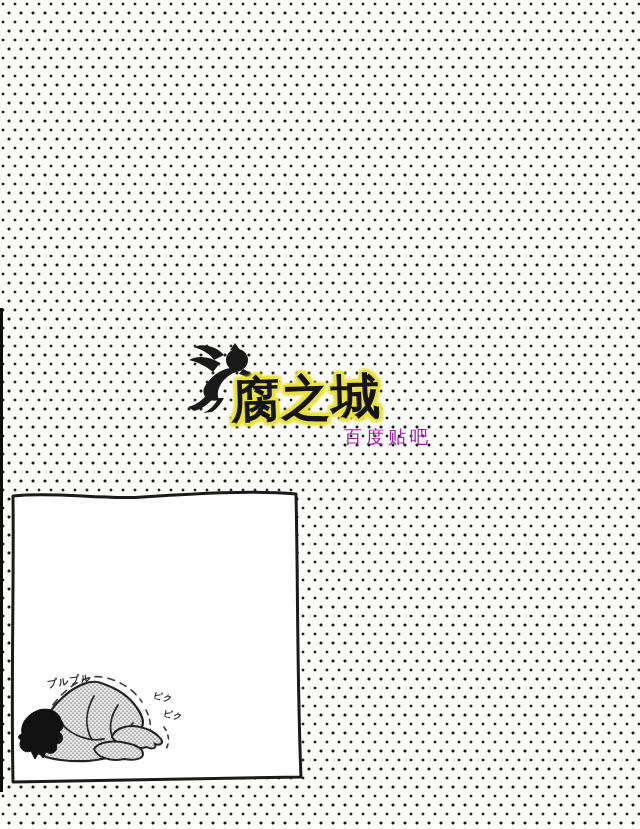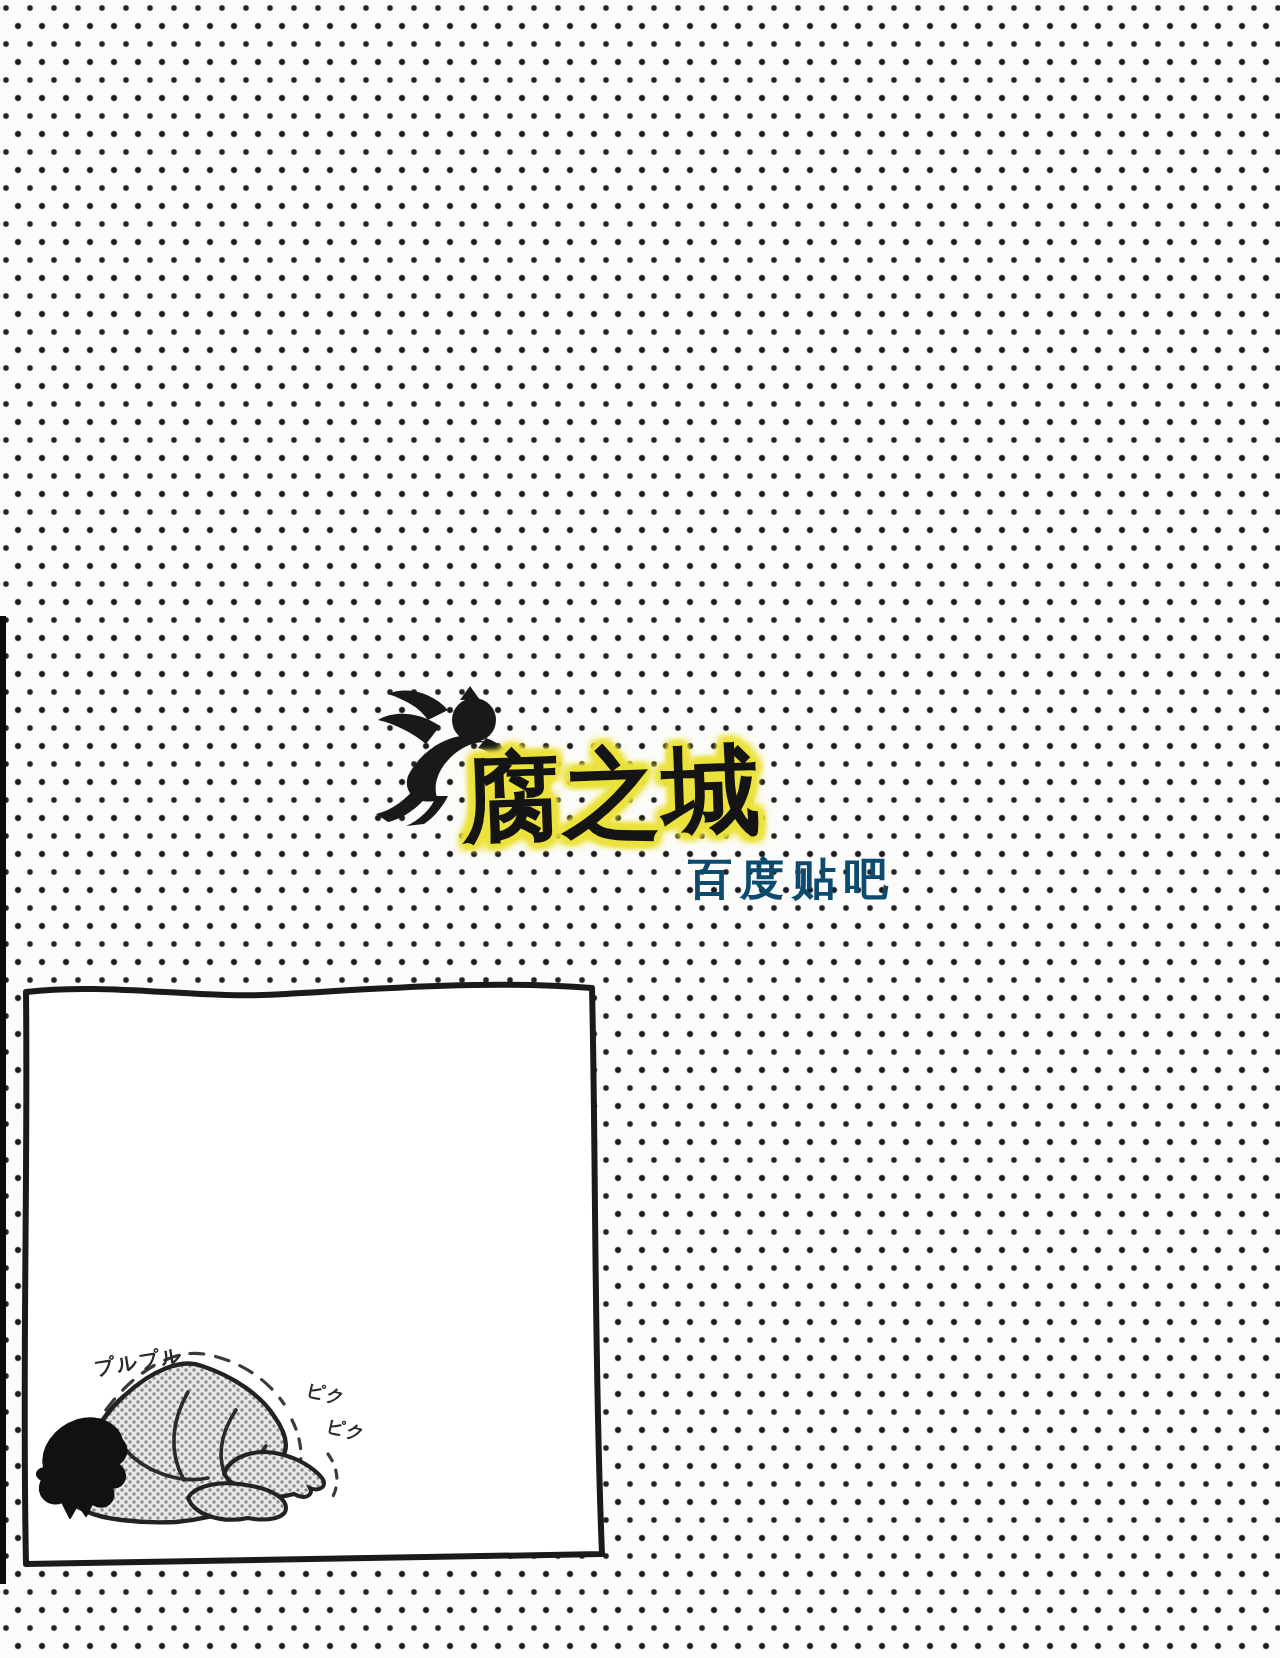--- a/index.html
+++ b/index.html
@@ -31,21 +31,21 @@
     text-shadow:
       0 0 3px #ece23e, 0 0 5px #ece23e,
       3px 0 2px #ece23e,-3px 0 2px #ece23e,
       0 3px 2px #ece23e,0 -3px 2px #ece23e,
       3px 3px 3px #ece23e,-3px -3px 3px #ece23e,
       3px -3px 3px #ece23e,-3px 3px 3px #ece23e;
     white-space:nowrap;
   }
   .logo-sub{
     position:absolute;left:344px;top:425px;
-    font-size:22px;font-weight:bold;color:#0c4a6e;
+    font-size:18px;font-weight:normal;color:#a21caf;
     letter-spacing:4px;white-space:nowrap;
   }
   
   .panel-wrap{position:absolute;left:0px;top:480px;width:320px;height:320px;}
   .panel-svg{position:absolute;left:0;top:0;}
   .sfx{
     position:absolute;color:#2a2a2a;font-weight:bold;
     font-size:10px;letter-spacing:1px;white-space:nowrap;
   }
   .sfx-tremble{left:47px;top:674px;transform:rotate(-9deg);}

